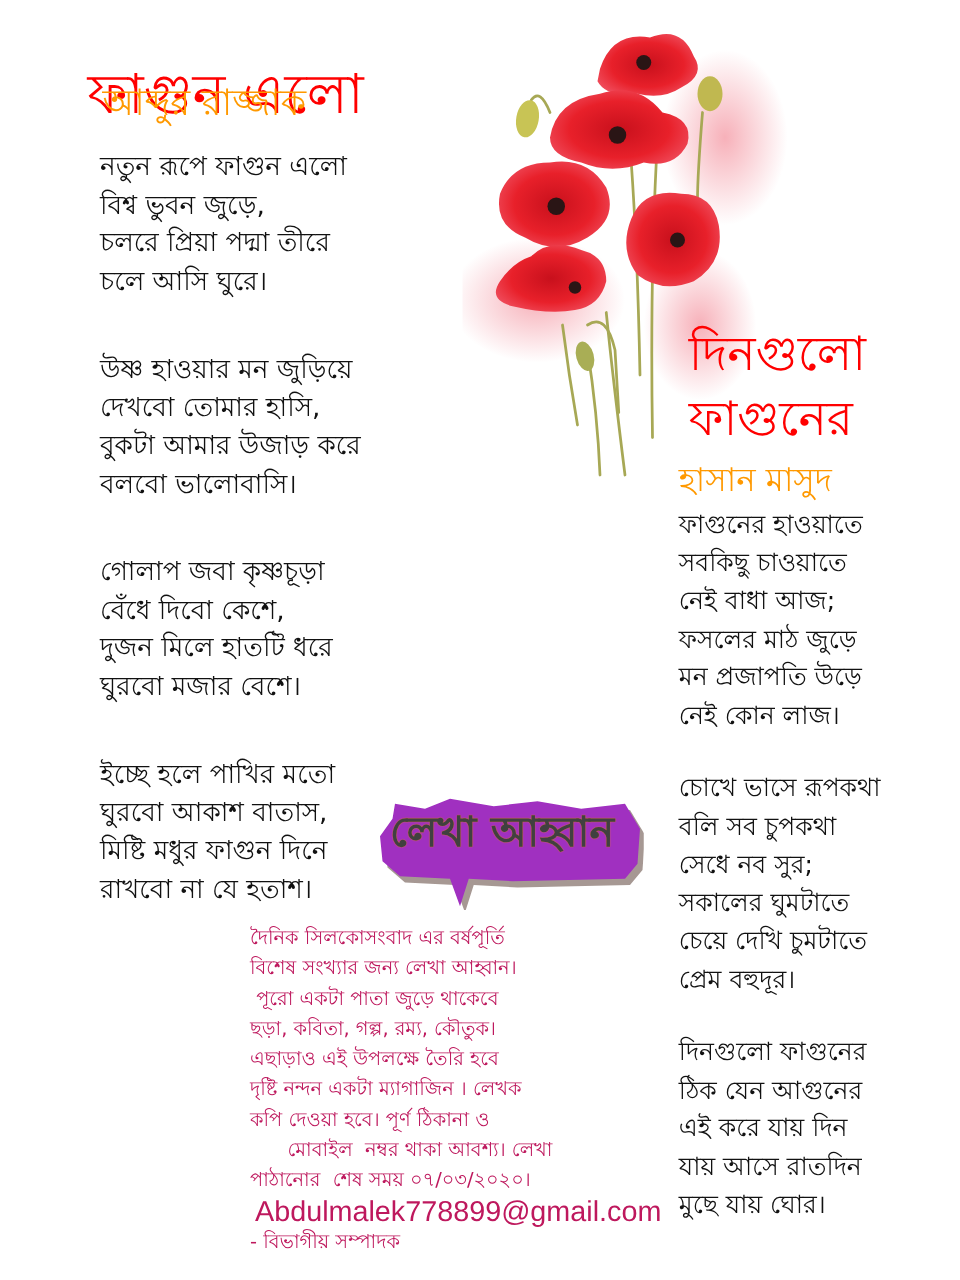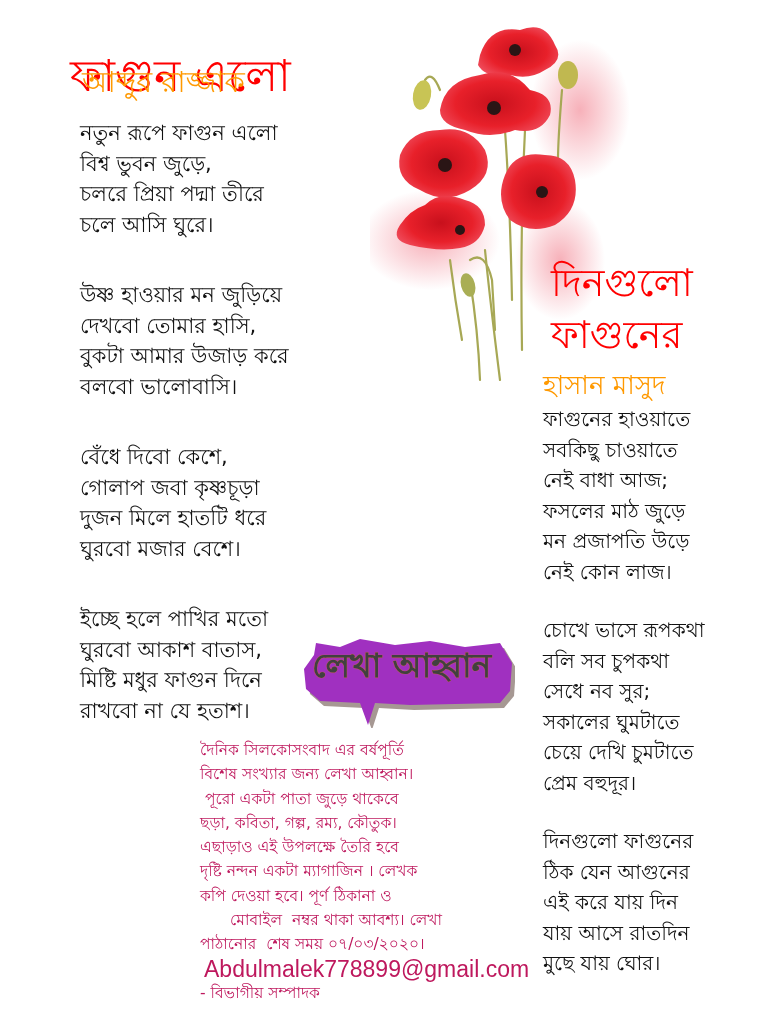--- a/index.html
+++ b/index.html
@@ -49,22 +49,22 @@
     <span class="line">চলরে প্রিয়া পদ্মা তীরে</span>
     <span class="line">চলে আসি ঘুরে।</span>
   </div>
   <div class="stanza">
     <span class="line">উষ্ণ হাওয়ার মন জুড়িয়ে</span>
     <span class="line">দেখবো তোমার হাসি,</span>
     <span class="line">বুকটা আমার উজাড় করে</span>
     <span class="line">বলবো ভালোবাসি।</span>
   </div>
   <div class="stanza">
+    <span class="line">গোলাপ জবা কৃষ্ণচূড়া</span>
     <span class="line">বেঁধে দিবো কেশে,</span>
-    <span class="line">গোলাপ জবা কৃষ্ণচূড়া</span>
     <span class="line">দুজন মিলে হাতটি ধরে</span>
     <span class="line">ঘুরবো মজার বেশে।</span>
   </div>
   <div class="stanza">
     <span class="line">ইচ্ছে হলে পাখির মতো</span>
     <span class="line">ঘুরবো আকাশ বাতাস,</span>
     <span class="line">মিষ্টি মধুর ফাগুন দিনে</span>
     <span class="line">রাখবো না যে হতাশ।</span>
   </div>
 </div>

